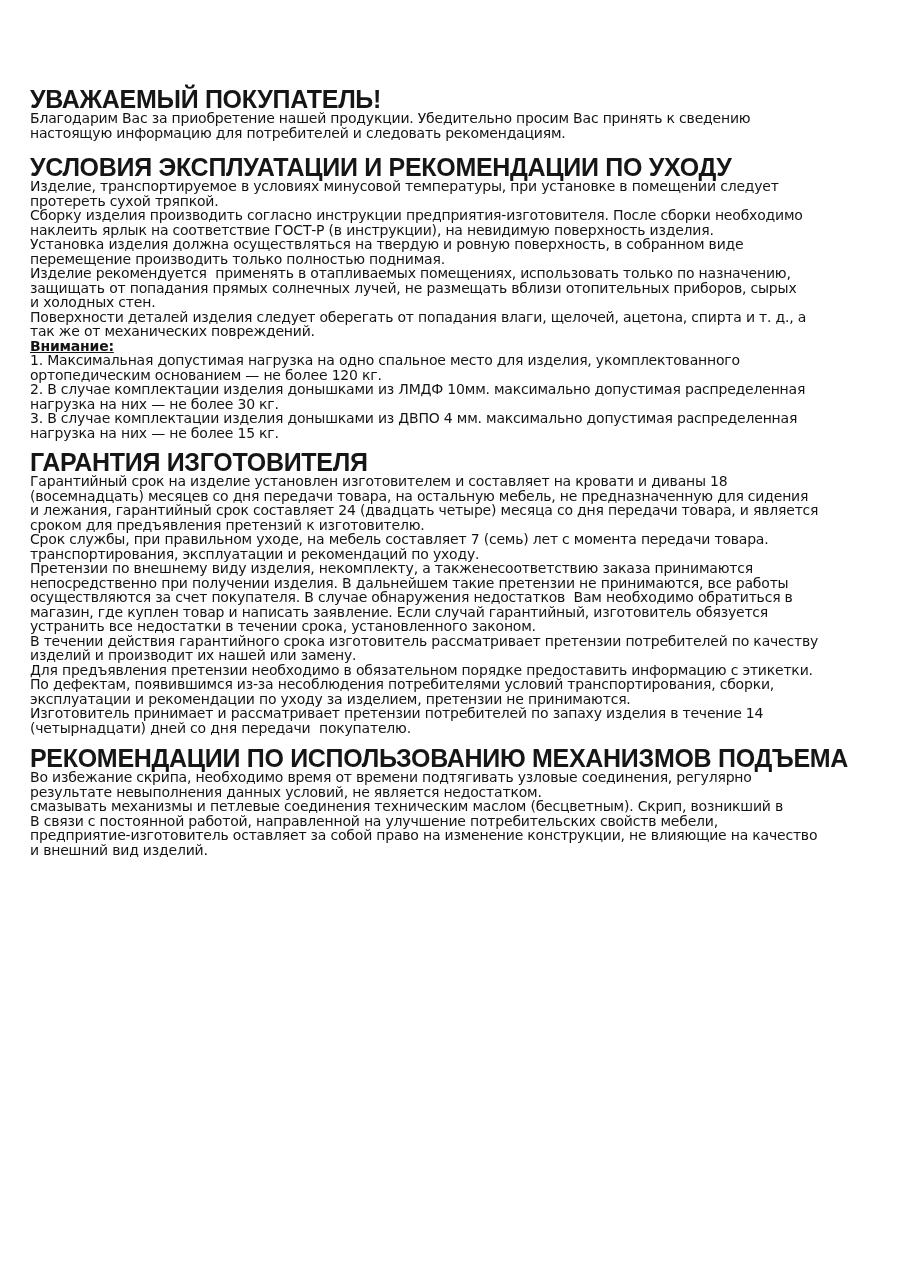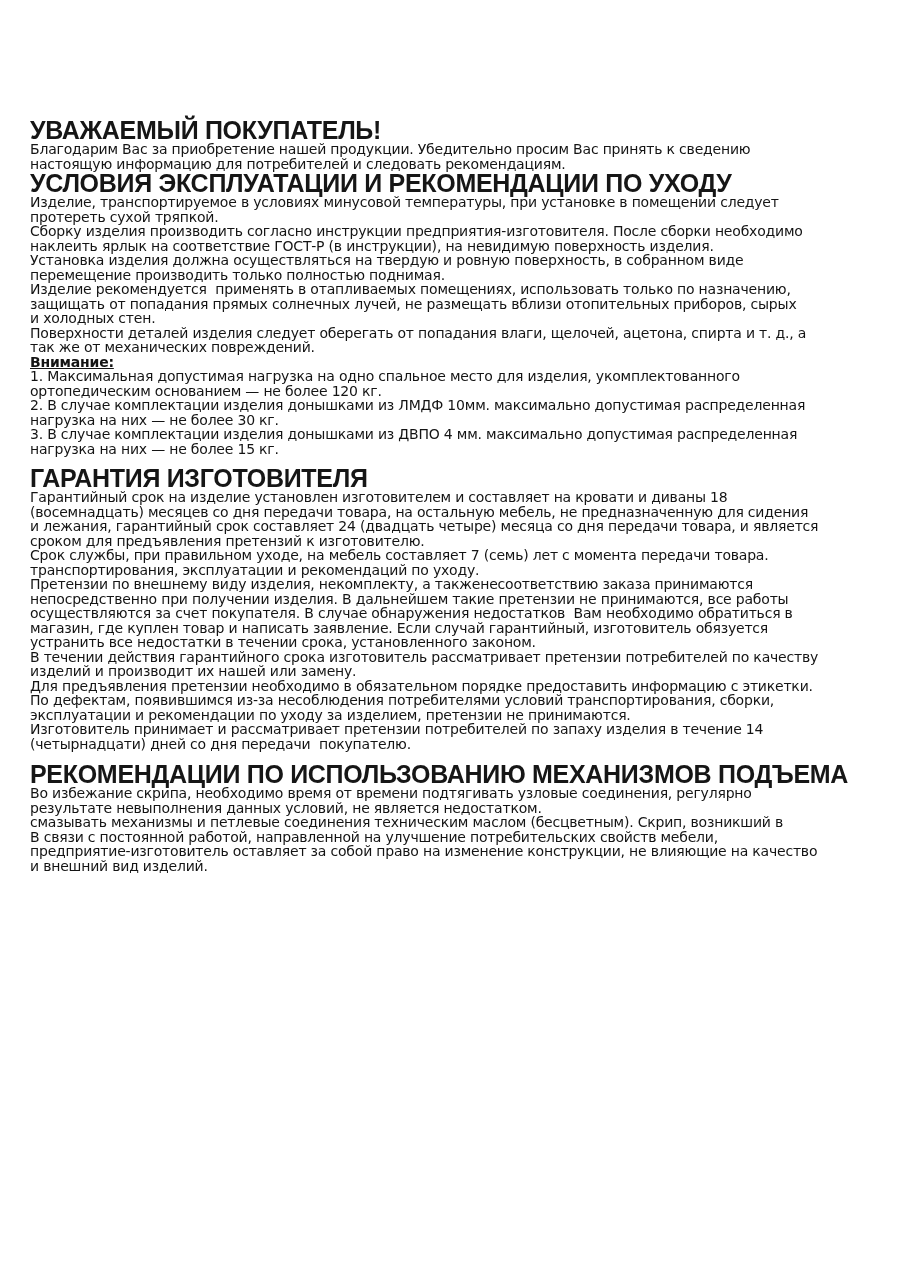--- a/index.html
+++ b/index.html
@@ -15,22 +15,22 @@
     color: #141414;
   }
   .page {
     width: 900px;
     height: 1280px;
     background: #ffffff;
     box-sizing: border-box;
     padding: 0 26px 0 30px;
   }
   section { display: block; }
-  section[data-name="section-greeting"]   { margin-top: 118px; }
-  section[data-name="section-usage"]      { }
+  section[data-name="section-greeting"]   { margin-top: 87px; }
+  section[data-name="section-usage"]      { margin-top: 15px; }
   section[data-name="section-warranty"]   { margin-top: 10px; }
   section[data-name="section-mechanisms"] { margin-top: 10px; }
   .heading {
     font-family: "Liberation Sans", sans-serif;
     font-weight: 700;
     font-size: 25px;
     line-height: 24px;
     letter-spacing: -0.3px;
     color: #161616;
   }

